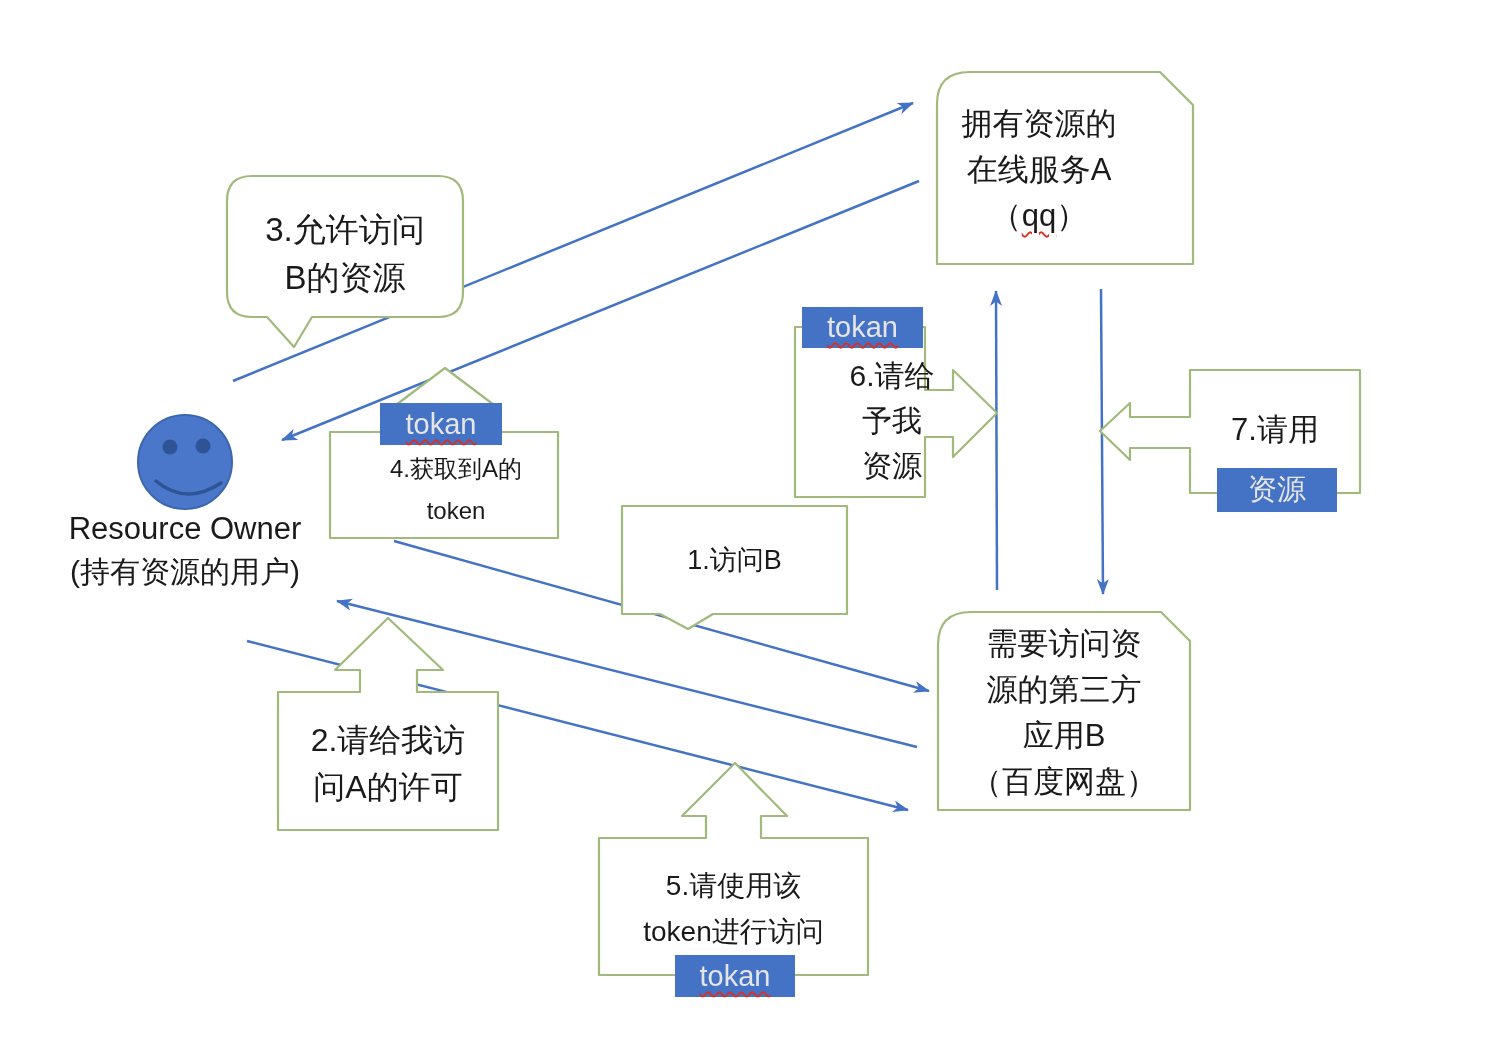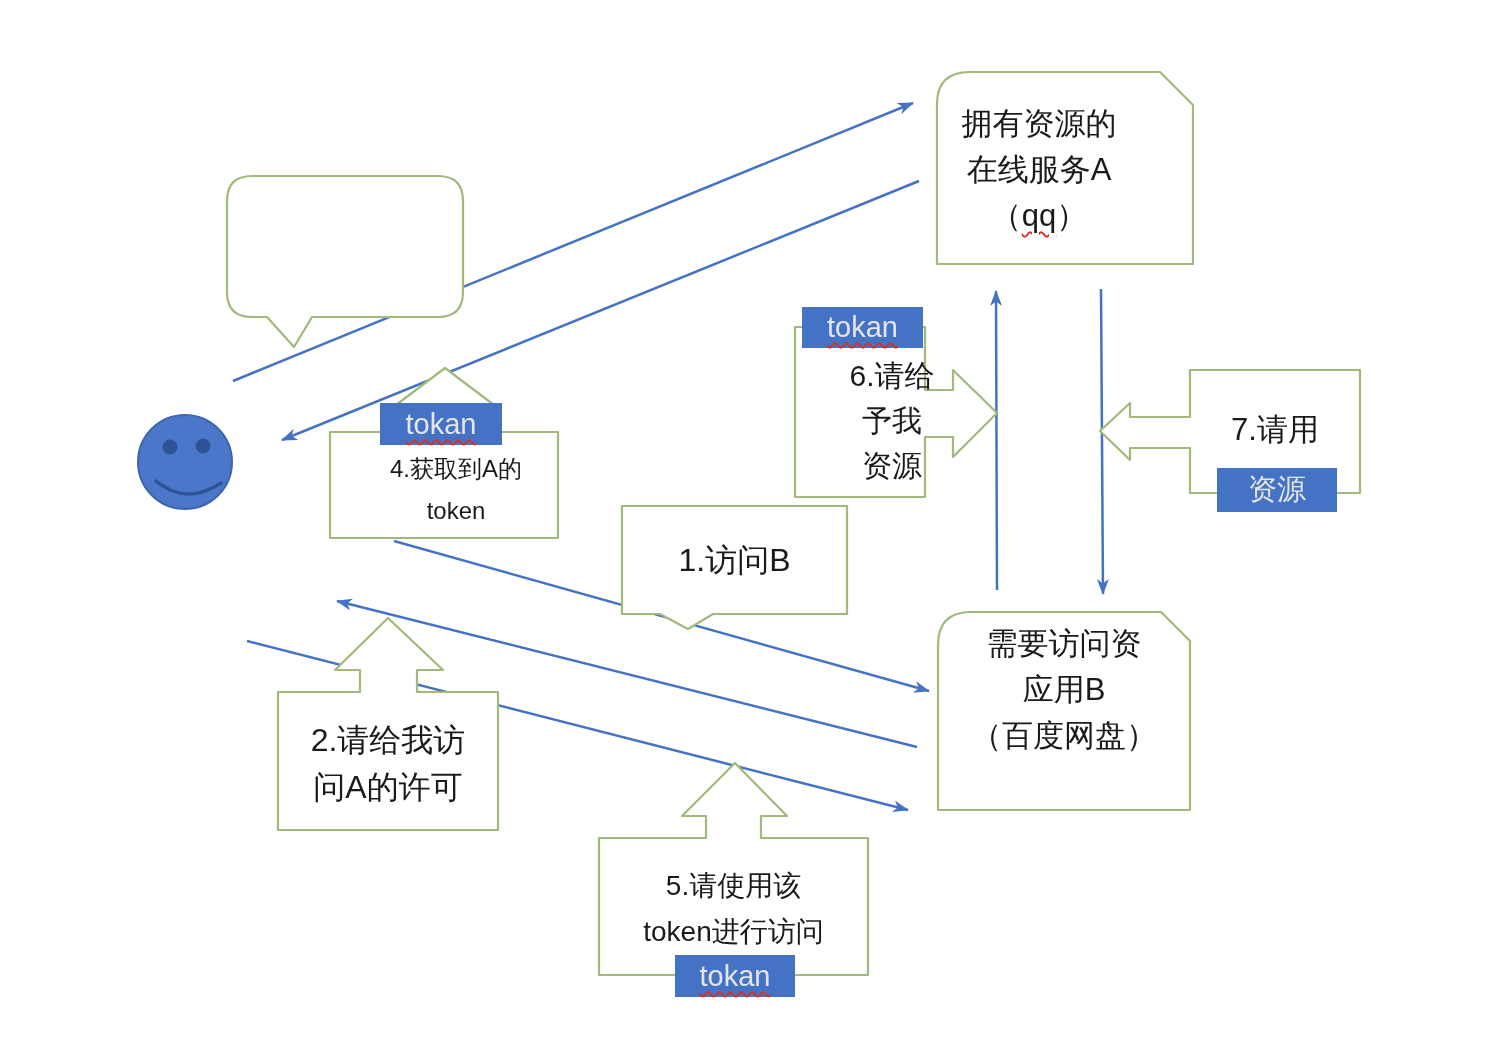--- a/index.html
+++ b/index.html
@@ -84,32 +84,41 @@
   <div class="badge" style="left:1217px;top:468px;width:120px;height:44px;">资源</div>
 
   <div class="txt" style="left:937px;top:101px;width:204px;font-size:31px;line-height:46px;">
     <span class="line">拥有资源的</span>
     <span class="line">在线服务A</span>
     <span class="line"><span>（</span><span class="squiggle">qq</span><span>）</span></span>
   </div>
 
   <div class="txt" style="left:938px;top:621px;width:252px;font-size:31px;line-height:46px;">
     <span class="line">需要访问资</span>
+    <span class="line">源的第三方</span>
     <span class="line">应用B</span>
     <span class="line">（百度网盘）</span>
   </div>
 
+  <div class="txt" style="left:25px;top:507px;width:320px;font-size:31px;line-height:43px;">
+    <span class="line">Resource Owner</span>
+    <span class="line" style="font-size:30px;">(持有资源的用户)</span>
+  </div>
 
+  <div class="txt" style="left:227px;top:206px;width:236px;font-size:33px;line-height:48px;">
+    <span class="line">3.允许访问</span>
+    <span class="line">B的资源</span>
+  </div>
 
   <div class="txt" style="left:330px;top:448px;width:252px;font-size:24px;line-height:42px;">
     <span class="line">4.获取到A的</span>
     <span class="line">token</span>
   </div>
 
-  <div class="txt center-flex" style="left:622px;top:506px;width:225px;height:108px;font-size:32px;">1.访问B</div>
+  <div class="txt center-flex" style="left:622px;top:506px;width:225px;height:108px;font-size:27px;">1.访问B</div>
 
   <div class="txt" style="left:795px;top:353px;width:130px;font-size:30px;line-height:45px;padding-left:32px;">
     <span class="line">6.请给</span>
     <span class="line">予我</span>
     <span class="line">资源</span>
   </div>
 
   <div class="txt" style="left:1190px;top:414px;width:170px;font-size:31px;">7.请用</div>
 
   <div class="txt" style="left:278px;top:717px;width:220px;font-size:32px;line-height:47px;">

